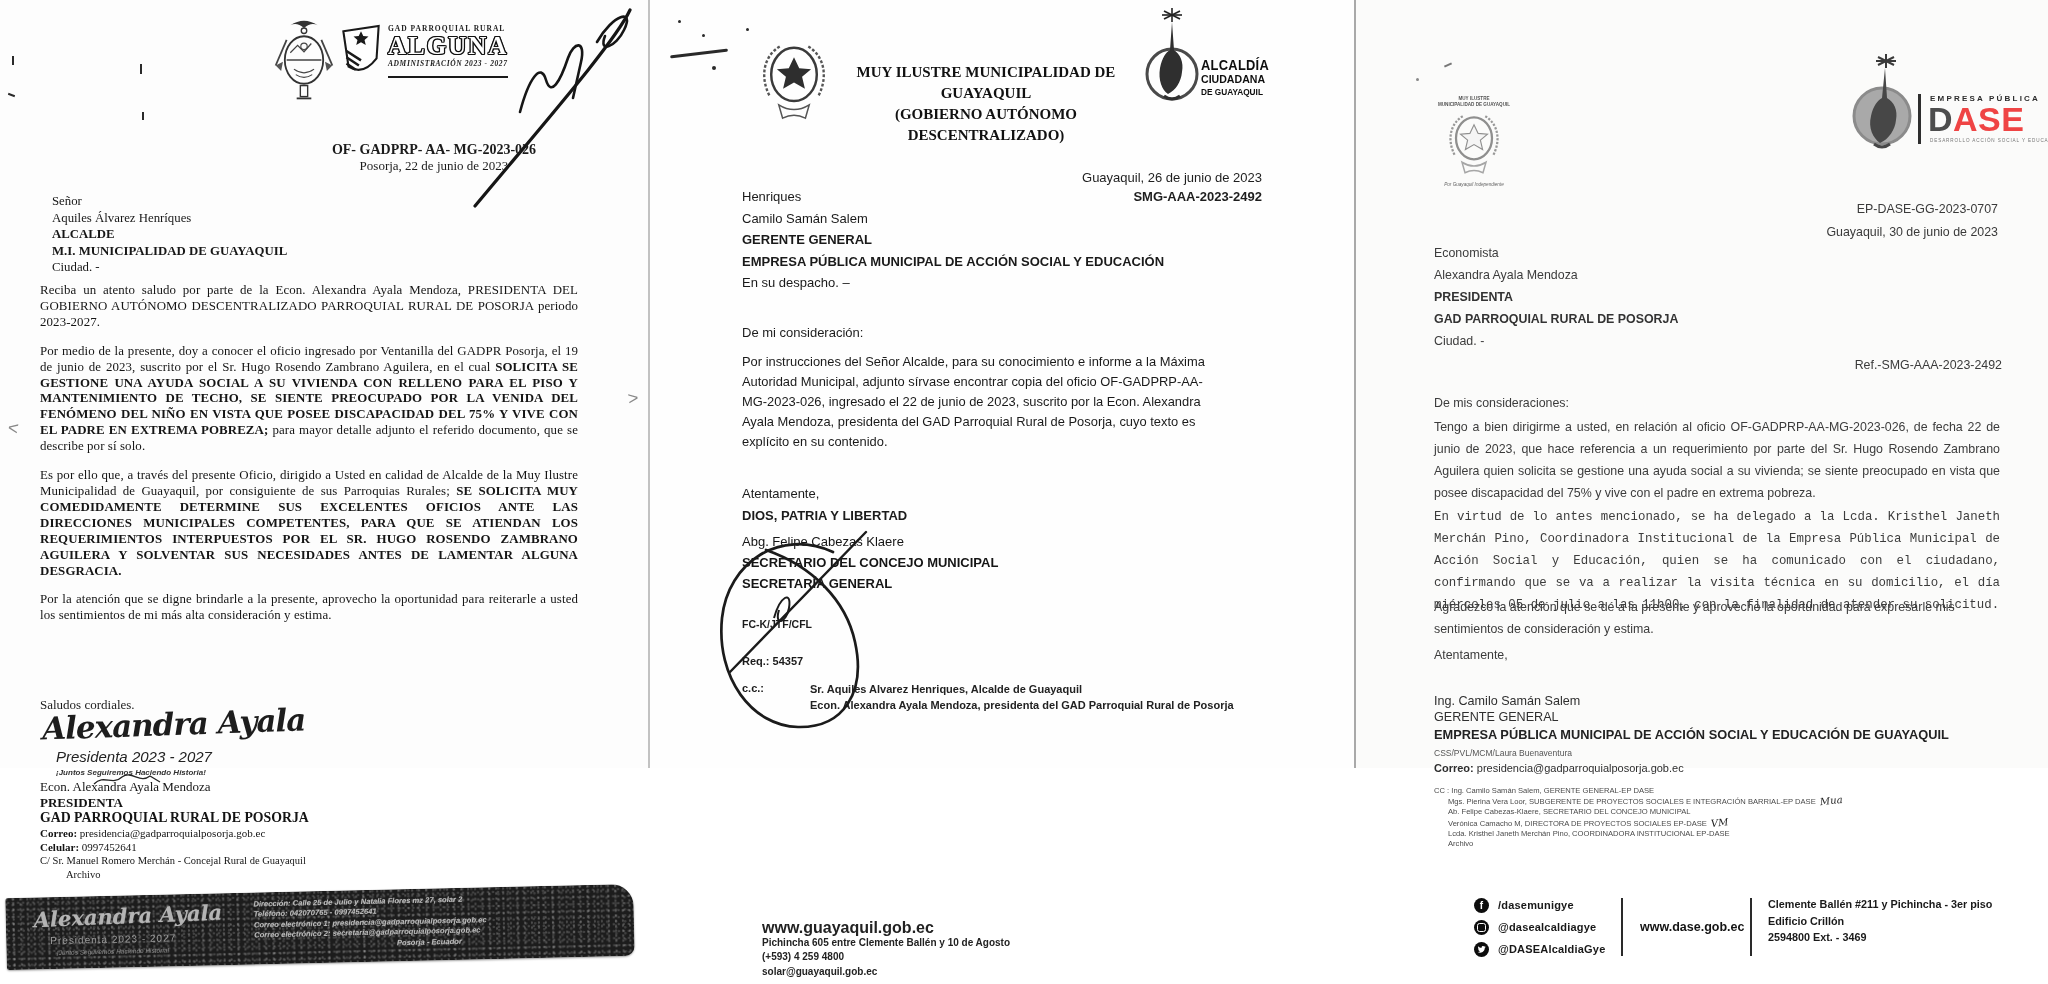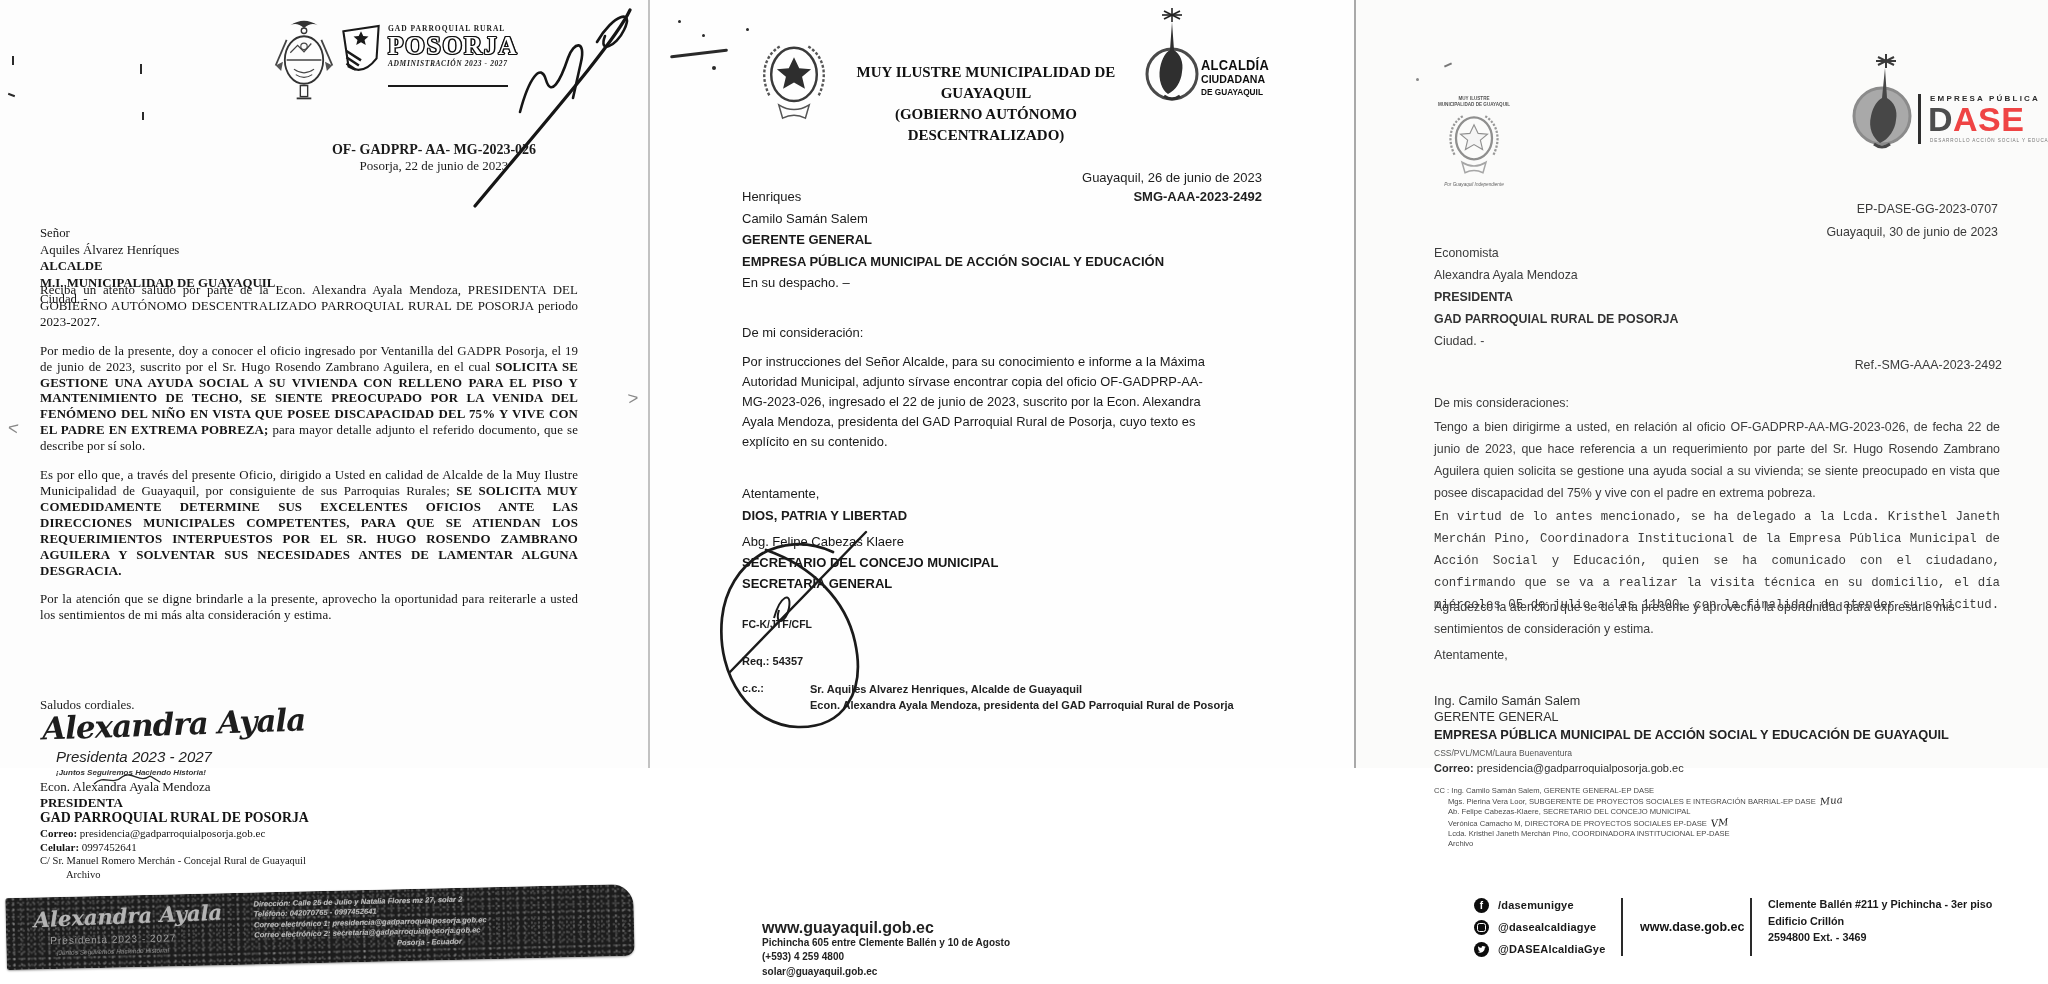--- a/index.html
+++ b/index.html
@@ -9,28 +9,28 @@
   #page2{left:650px;width:704px;border-right:2px solid #a9a9a9;background:#fefefe;}
   #page3{left:1356px;width:692px;background:#fbfbfa;}
   .abs{position:absolute;}
   .b{font-weight:bold;}
   .just{text-align:justify;}
   
   .d1-text{font-size:12.8px;line-height:16.5px;color:#171717;}
   .d1-ref{left:288px;top:142px;width:292px;text-align:center;}
   .d1-ref .l1{font-weight:bold;font-size:14px;}
   .d1-ref .l2{font-size:13px;}
-  .d1-addr{left:40px;top:193px;margin-top:32px;}
+  .d1-addr{left:52px;top:193px;}
   .d1-body{left:40px;top:283px;width:538px;}
   .d1-body p{margin:0 0 13px 0;font-size:12.9px;line-height:15.9px;text-align:justify;color:#151515;letter-spacing:.1px;}
   .pl-wrap{left:340px;top:24px;display:flex;align-items:flex-start;gap:6px;}
   .pl-top{font-size:7.5px;font-weight:bold;letter-spacing:1px;color:#222;}
   .pl-name{font-size:25px;font-weight:bold;letter-spacing:2px;color:#fff;
     text-shadow:-1.3px 0 #111,1.3px 0 #111,0 -1.3px #111,0 1.3px #111,-1px -1px #111,1px 1px #111,-1px 1px #111,1px -1px #111;line-height:26px;}
-  .pl-sub{font-size:7.5px;font-weight:bold;font-style:italic;color:#222;letter-spacing:.6px;border-bottom:2px solid #1a1a1a;padding-bottom:17px;width:fit-content;}
+  .pl-sub{font-size:7.5px;font-weight:bold;font-style:italic;color:#222;letter-spacing:.6px;border-bottom:2px solid #1a1a1a;padding-bottom:8px;width:fit-content;}
   .d1-close{left:40px;top:697px;font-size:13px;}
   .d1-script{left:42px;top:706px;font-family:"DejaVu Serif",serif;font-style:italic;font-weight:bold;font-size:31px;color:#1d1d1d;transform:rotate(-2deg);letter-spacing:-1px;}
   .d1-role{left:56px;top:748px;font-style:italic;font-size:15px;color:#222;font-family:"Liberation Sans",sans-serif;}
   .d1-motto{left:56px;top:768px;font-style:italic;font-weight:bold;font-size:8px;color:#333;font-family:"Liberation Sans",sans-serif;}
   .d1-signer{left:40px;top:779px;font-size:13px;line-height:15.5px;color:#141414;}
   .d1-small{font-size:11px;line-height:14px;}
   .d1-band{left:6px;top:891px;width:628px;height:72px;background:
      radial-gradient(circle at 12% 30%,rgba(255,255,255,.22) 0 .8px,transparent 1.6px),
      radial-gradient(circle at 55% 70%,rgba(255,255,255,.18) 0 .8px,transparent 1.6px),
      radial-gradient(circle at 80% 20%,rgba(255,255,255,.15) 0 .9px,transparent 1.8px),
@@ -120,21 +120,21 @@
   </div>
 
   <div class="abs pl-wrap">
     <svg width="42" height="54" viewBox="0 0 40 52">
       <path d="M3,7 L37,2 L35,33 Q22,50 8,41 Z" fill="#fff" stroke="#1a1a1a" stroke-width="2"></path>
       <path d="M20,7 l2.2,4.6 5,.4 -3.8,3.3 1.2,4.9 -4.6-2.6 -4.6,2.6 1.2,-4.9 -3.8,-3.3 5,-.4 Z" fill="#1a1a1a"></path>
       <path d="M6,26 l14,9 M6,32 l12,8 M6,38 l9,6" stroke="#1a1a1a" stroke-width="2.4" fill="none"></path>
     </svg>
     <div>
       <div class="pl-top">GAD PARROQUIAL RURAL</div>
-      <div class="pl-name">POSORJA</div>
+      <div class="pl-name">ALGUNA</div>
       <div class="pl-sub">ADMINISTRACIÓN 2023 - 2027</div>
     </div>
   </div>
 
   <svg class="abs" style="left:425px;top:0;" width="220" height="212" viewBox="0 0 220 212">
     <path d="M205,10 C190,42 120,122 50,206" stroke="#161616" stroke-width="3.2" fill="none" stroke-linecap="round"></path>
     <path d="M95,112 C104,78 116,62 121,80 C126,97 135,82 143,58 C149,41 161,40 156,62 L148,98" stroke="#161616" stroke-width="2.6" fill="none" stroke-linecap="round"></path>
     <path d="M172,42 C188,14 210,8 199,30 C191,47 173,54 180,36" stroke="#161616" stroke-width="2.6" fill="none" stroke-linecap="round"></path>
   </svg>
 

